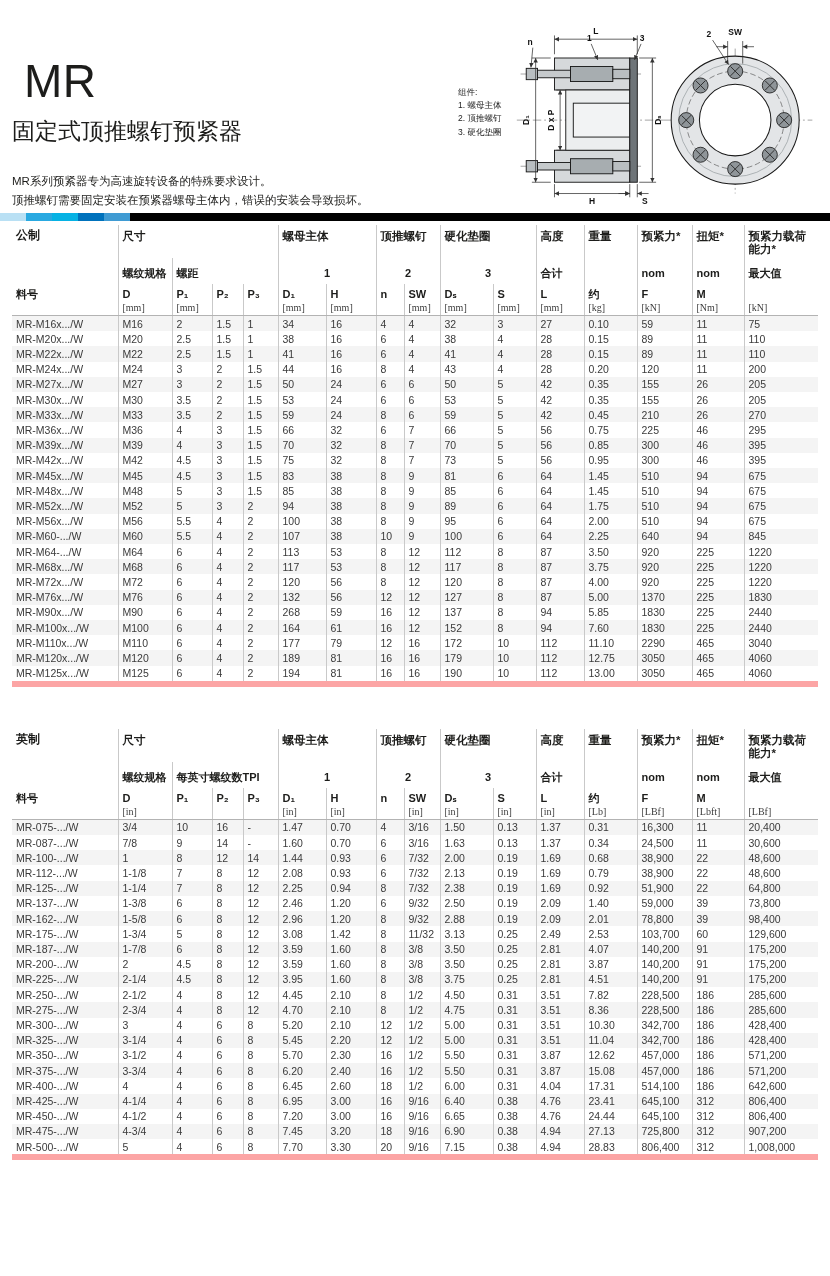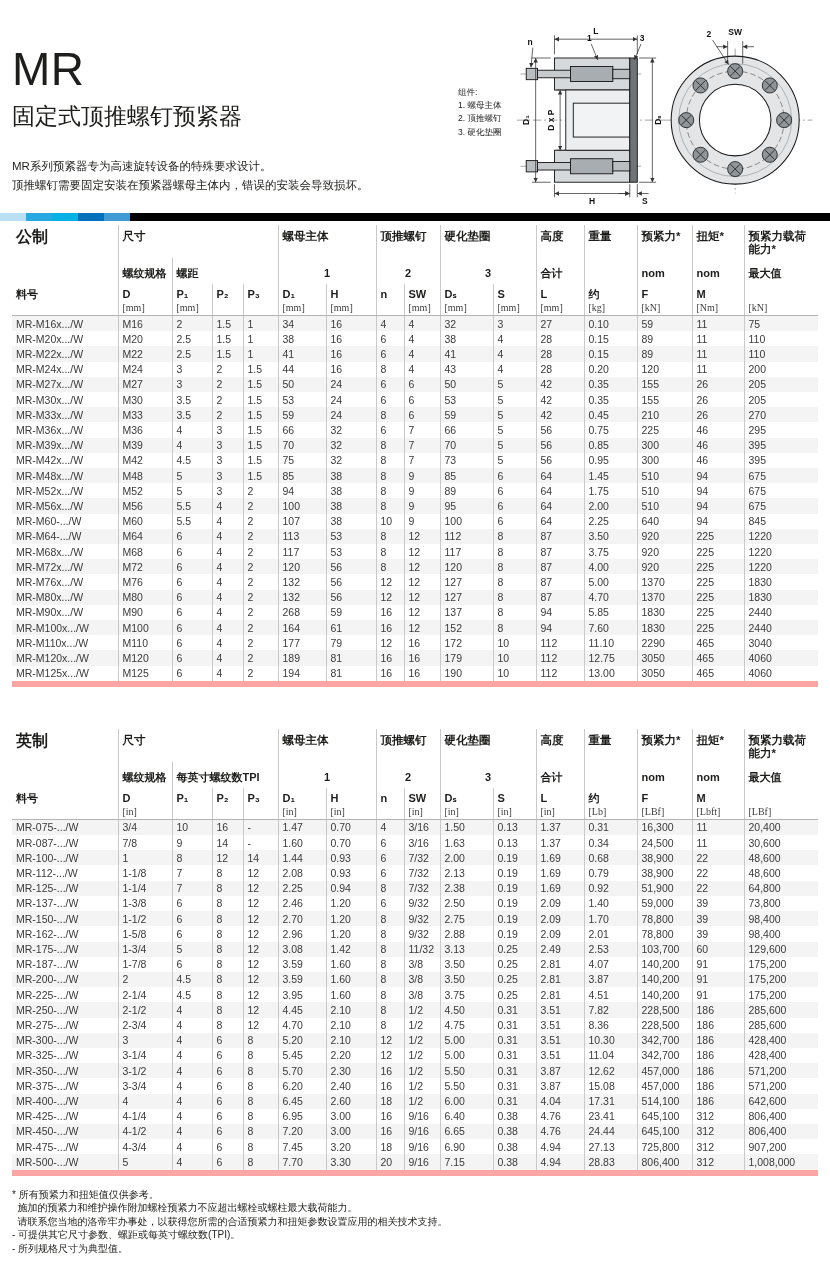--- a/index.html
+++ b/index.html
@@ -2,21 +2,21 @@
 <html><head>
 <meta charset="utf-8">
 <style>
   html,body{margin:0;padding:0;background:#fff;}
   body{font-family:"Liberation Sans","DejaVu Sans",sans-serif;color:#1d1d1b;}
   .page{width:830px;height:1276px;background:#fff;position:relative;overflow:hidden;}
 
   
   .header{display:flex;height:213px;box-sizing:border-box;padding:0 12px;}
   .title-block{flex:1;padding-top:48px;}
-  .series{font-size:46px;font-weight:400;line-height:0.95;margin:0;letter-spacing:0.5px;}
+  .series{font-size:46px;font-weight:400;line-height:0.95;margin:12px;letter-spacing:0.5px;}
   .subtitle{font-size:23px;font-weight:400;margin:9px 0 0 0;}
   .desc{margin:25px 0 0 0;font-size:11.5px;line-height:1.65;}
 
   .drawing-area{position:relative;width:360px;height:208px;margin-top:22px;flex:none;}
   .legend{position:absolute;left:0;top:64px;font-size:8.5px;line-height:1.55;color:#222;}
   .legend div{white-space:nowrap;}
   svg.drawing{position:absolute;right:0;top:0;}
   svg .cl{stroke:#777;stroke-width:0.7;stroke-dasharray:9 3 2 3;fill:none;}
   svg .dim{stroke:#333;stroke-width:0.8;fill:none;}
   svg .lbl{font-size:9px;font-weight:bold;fill:#111;font-family:"Liberation Sans","DejaVu Sans",sans-serif;}
@@ -29,21 +29,21 @@
   .tables{padding:0 12px;}
   #t0{margin-top:4px;}
   #t1{margin-top:42px;}
   table{border-collapse:collapse;table-layout:fixed;width:806px;}
   th,td{border-left:1px solid #c9c9c9;box-sizing:border-box;vertical-align:top;text-align:left;}
   tr th:first-child,tr td:first-child{border-left:none;}
   thead tr:last-child th{border-bottom:1px solid #b3b3b3;margin-left:44px;}
   th{font-weight:bold;padding:5px 4px 2px 4px;}
   th .lab{font-size:11px;line-height:13px;min-height:1px;}
   th.h1 .lab{font-size:11.5px;}
-  th.big .lab{font-size:16px;}
+  th.big .lab{font-size:12px;font-family:Liberation Mono, monospace;}
   th.ctr{text-align:center;}
   th.h2{padding-top:9px;padding-bottom:4px;}
   th.h3{padding-top:4px;}
   th .unit{font-weight:normal;font-size:10px;color:#3c3c3c;line-height:11px;margin-top:1px;font-family:Liberation Serif, serif;}
   td{font-size:10.5px;line-height:12.2px;padding:1.5px 4px;color:#3a3a3a;white-space:nowrap;overflow:hidden;}
   tbody tr:nth-child(odd){background:#f4f4f4;}
   td.part{color:#3a3a3a;}
   tbody{border-bottom:6px solid #fca5a5;margin-left:27px;}
 
   
@@ -522,20 +522,38 @@
               <td>7</td>
               <td>73</td>
               <td>5</td>
               <td>56</td>
               <td>0.95</td>
               <td>300</td>
               <td>46</td>
               <td>395</td>
             </tr>
             <tr>
+              <td class="part">MR-M45x.../W</td>
+              <td>M45</td>
+              <td>4.5</td>
+              <td>3</td>
+              <td>1.5</td>
+              <td>83</td>
+              <td>38</td>
+              <td>8</td>
+              <td>9</td>
+              <td>81</td>
+              <td>6</td>
+              <td>64</td>
+              <td>1.45</td>
+              <td>510</td>
+              <td>94</td>
+              <td>675</td>
+            </tr>
+            <tr>
               <td class="part">MR-M48x.../W</td>
               <td>M48</td>
               <td>5</td>
               <td>3</td>
               <td>1.5</td>
               <td>85</td>
               <td>38</td>
               <td>8</td>
               <td>9</td>
               <td>85</td>
@@ -661,38 +679,20 @@
               <td>4</td>
               <td>2</td>
               <td>132</td>
               <td>56</td>
               <td>12</td>
               <td>12</td>
               <td>127</td>
               <td>8</td>
               <td>87</td>
               <td>5.00</td>
-              <td>1370</td>
-              <td>225</td>
-              <td>1830</td>
-            </tr>
-            <tr>
-              <td class="part">MR-M80x.../W</td>
-              <td>M80</td>
-              <td>6</td>
-              <td>4</td>
-              <td>2</td>
-              <td>132</td>
-              <td>56</td>
-              <td>12</td>
-              <td>12</td>
-              <td>127</td>
-              <td>8</td>
-              <td>87</td>
-              <td>4.70</td>
               <td>1370</td>
               <td>225</td>
               <td>1830</td>
             </tr>
             <tr>
               <td class="part">MR-M90x.../W</td>
               <td>M90</td>
               <td>6</td>
               <td>4</td>
               <td>2</td>
@@ -1041,38 +1041,20 @@
               <td>9/32</td>
               <td>2.50</td>
               <td>0.19</td>
               <td>2.09</td>
               <td>1.40</td>
               <td>59,000</td>
               <td>39</td>
               <td>73,800</td>
             </tr>
             <tr>
-              <td class="part">MR-150-.../W</td>
-              <td>1-1/2</td>
-              <td>6</td>
-              <td>8</td>
-              <td>12</td>
-              <td>2.70</td>
-              <td>1.20</td>
-              <td>8</td>
-              <td>9/32</td>
-              <td>2.75</td>
-              <td>0.19</td>
-              <td>2.09</td>
-              <td>1.70</td>
-              <td>78,800</td>
-              <td>39</td>
-              <td>98,400</td>
-            </tr>
-            <tr>
               <td class="part">MR-162-.../W</td>
               <td>1-5/8</td>
               <td>6</td>
               <td>8</td>
               <td>12</td>
               <td>2.96</td>
               <td>1.20</td>
               <td>8</td>
               <td>9/32</td>
               <td>2.88</td>
@@ -1351,15 +1333,14 @@
               <td>28.83</td>
               <td>806,400</td>
               <td>312</td>
               <td>1,008,000</td>
             </tr>
           </tbody>
         </table>
       </div>
   </div>
 
-  <div class="footnotes"><div>* 所有预紧力和扭矩值仅供参考。</div><div>  施加的预紧力和维护操作附加螺栓预紧力不应超出螺栓或螺柱最大载荷能力。</div><div>  请联系您当地的洛帝牢办事处，以获得您所需的合适预紧力和扭矩参数设置应用的相关技术支持。</div><div>- 可提供其它尺寸参数、螺距或每英寸螺纹数(TPI)。</div><div>- 所列规格尺寸为典型值。</div></div>
 
 </div>
 
 </body></html>

